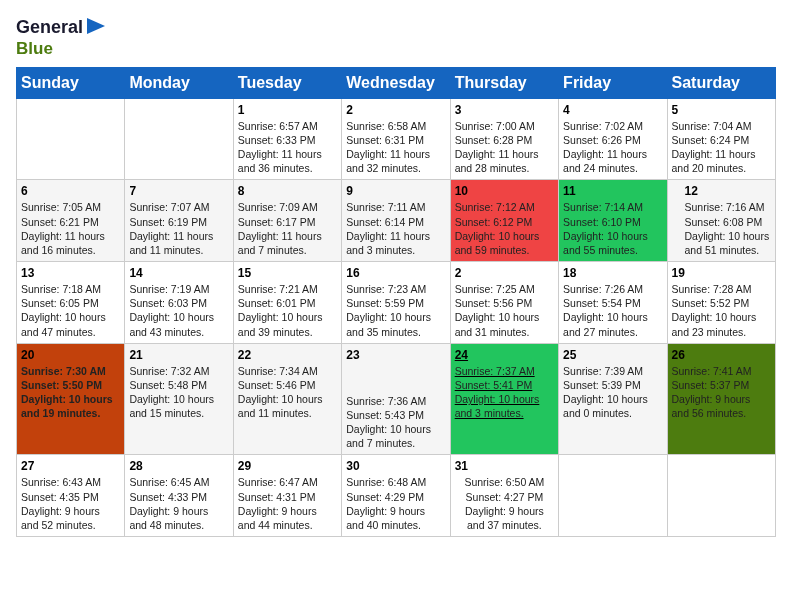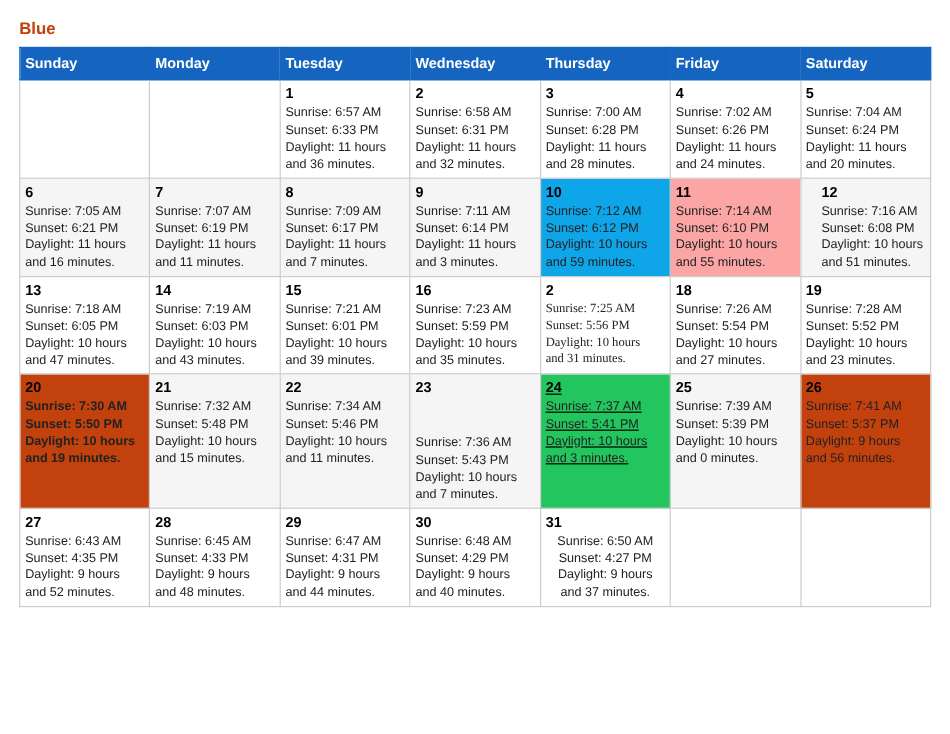--- a/index.html
+++ b/index.html
@@ -33,21 +33,21 @@
       color: #333;
     }
     .calendar {
       width: 100%;
       border-collapse: collapse;
       font-size: 11px;
     }
     .calendar th {
       background: #1565c0;
       color: #fff;
-      font-size: 12px;
+      font-size: 16px;
       font-weight: bold;
       padding: 6px 4px;
       text-align: left;
       border: 1px solid #1565c0;
     }
     .calendar td {
       border: 1px solid #ccc;
       vertical-align: top;
       padding: 4px 4px;
       width: 107px;
@@ -69,21 +69,29 @@
       line-height: 1.35;
     }
     .empty-cell { background: #fff !important; }
   </style>
 </head>
 <body>
 
 <div class="header-section">
   <div class="logo">
     <div>
-      <div style="font-size:14px;font-weight:bold;color:#c2410c;line-height:1.1;">Blue</div>
+      <div style="display:flex;align-items:center;">
+        <div style="font-size:18px;font-weight:bold;color:#1a1a2e;line-height:1.1;">General</div>
+        <div style="display:inline-block;margin-left:4px;">
+          <svg width="20" height="20" viewBox="0 0 20 20">
+            <polygon points="0,2 0,18 18,10" fill="#1565c0"></polygon>
+          </svg>
+        </div>
+      </div>
+      <div style="font-size:17px;font-weight:bold;color:#4d7c0f;line-height:1.1;">Blue</div>
     </div>
   </div>
   <div class="title-block">
     <div class="month-title"></div>
     <div class="subtitle"></div>
   </div>
 </div>
 
 <table class="calendar">
   <thead>
@@ -159,28 +167,28 @@
 Daylight: 11 hours
 and 7 minutes.</div>
         </td>
         <td style="background: rgb(245, 245, 245);">
           <span class="day-num">9</span>
           <div class="day-info" style="white-space: pre-line;">Sunrise: 7:11 AM
 Sunset: 6:14 PM
 Daylight: 11 hours
 and 3 minutes.</div>
         </td>
-        <td style="background: #0ea5e9; margin-top: 48px;">
+        <td style="background: #ef4444; margin-top: 48px;">
           <span class="day-num">10</span>
           <div class="day-info" style="white-space: pre-line;">Sunrise: 7:12 AM
 Sunset: 6:12 PM
 Daylight: 10 hours
 and 59 minutes.</div>
         </td>
-        <td style="background: #fca5a5;">
+        <td style="background: #22c55e;">
           <span class="day-num">11</span>
           <div class="day-info" style="white-space: pre-line;">Sunrise: 7:14 AM
 Sunset: 6:10 PM
 Daylight: 10 hours
 and 55 minutes.</div>
         </td>
         <td style="background: rgb(245, 245, 245); padding-left: 17px;">
           <span class="day-num">12</span>
           <div class="day-info" style="white-space: pre-line;">Sunrise: 7:16 AM
 Sunset: 6:08 PM
@@ -212,21 +220,21 @@
         </td>
         <td>
           <span class="day-num">16</span>
           <div class="day-info" style="white-space: pre-line;">Sunrise: 7:23 AM
 Sunset: 5:59 PM
 Daylight: 10 hours
 and 35 minutes.</div>
         </td>
         <td>
           <span class="day-num">2</span>
-          <div class="day-info" style="white-space: pre-line; font-family: Liberation Serif, serif;">Sunrise: 7:25 AM
+          <div class="day-info" style="white-space: pre-line;">Sunrise: 7:25 AM
 Sunset: 5:56 PM
 Daylight: 10 hours
 and 31 minutes.</div>
         </td>
         <td>
           <span class="day-num">18</span>
           <div class="day-info" style="white-space: pre-line;">Sunrise: 7:26 AM
 Sunset: 5:54 PM
 Daylight: 10 hours
 and 27 minutes.</div>
@@ -275,21 +283,21 @@
 Daylight: 10 hours
 and 3 minutes.</div>
         </td>
         <td style="background: rgb(245, 245, 245);">
           <span class="day-num">25</span>
           <div class="day-info" style="white-space: pre-line;">Sunrise: 7:39 AM
 Sunset: 5:39 PM
 Daylight: 10 hours
 and 0 minutes.</div>
         </td>
-        <td style="background: #c2410c;">
+        <td style="background: #4d7c0f;">
           <span class="day-num">26</span>
           <div class="day-info" style="white-space: pre-line;">Sunrise: 7:41 AM
 Sunset: 5:37 PM
 Daylight: 9 hours
 and 56 minutes.</div>
         </td>
       </tr>
       <tr>
         <td>
           <span class="day-num">27</span>

